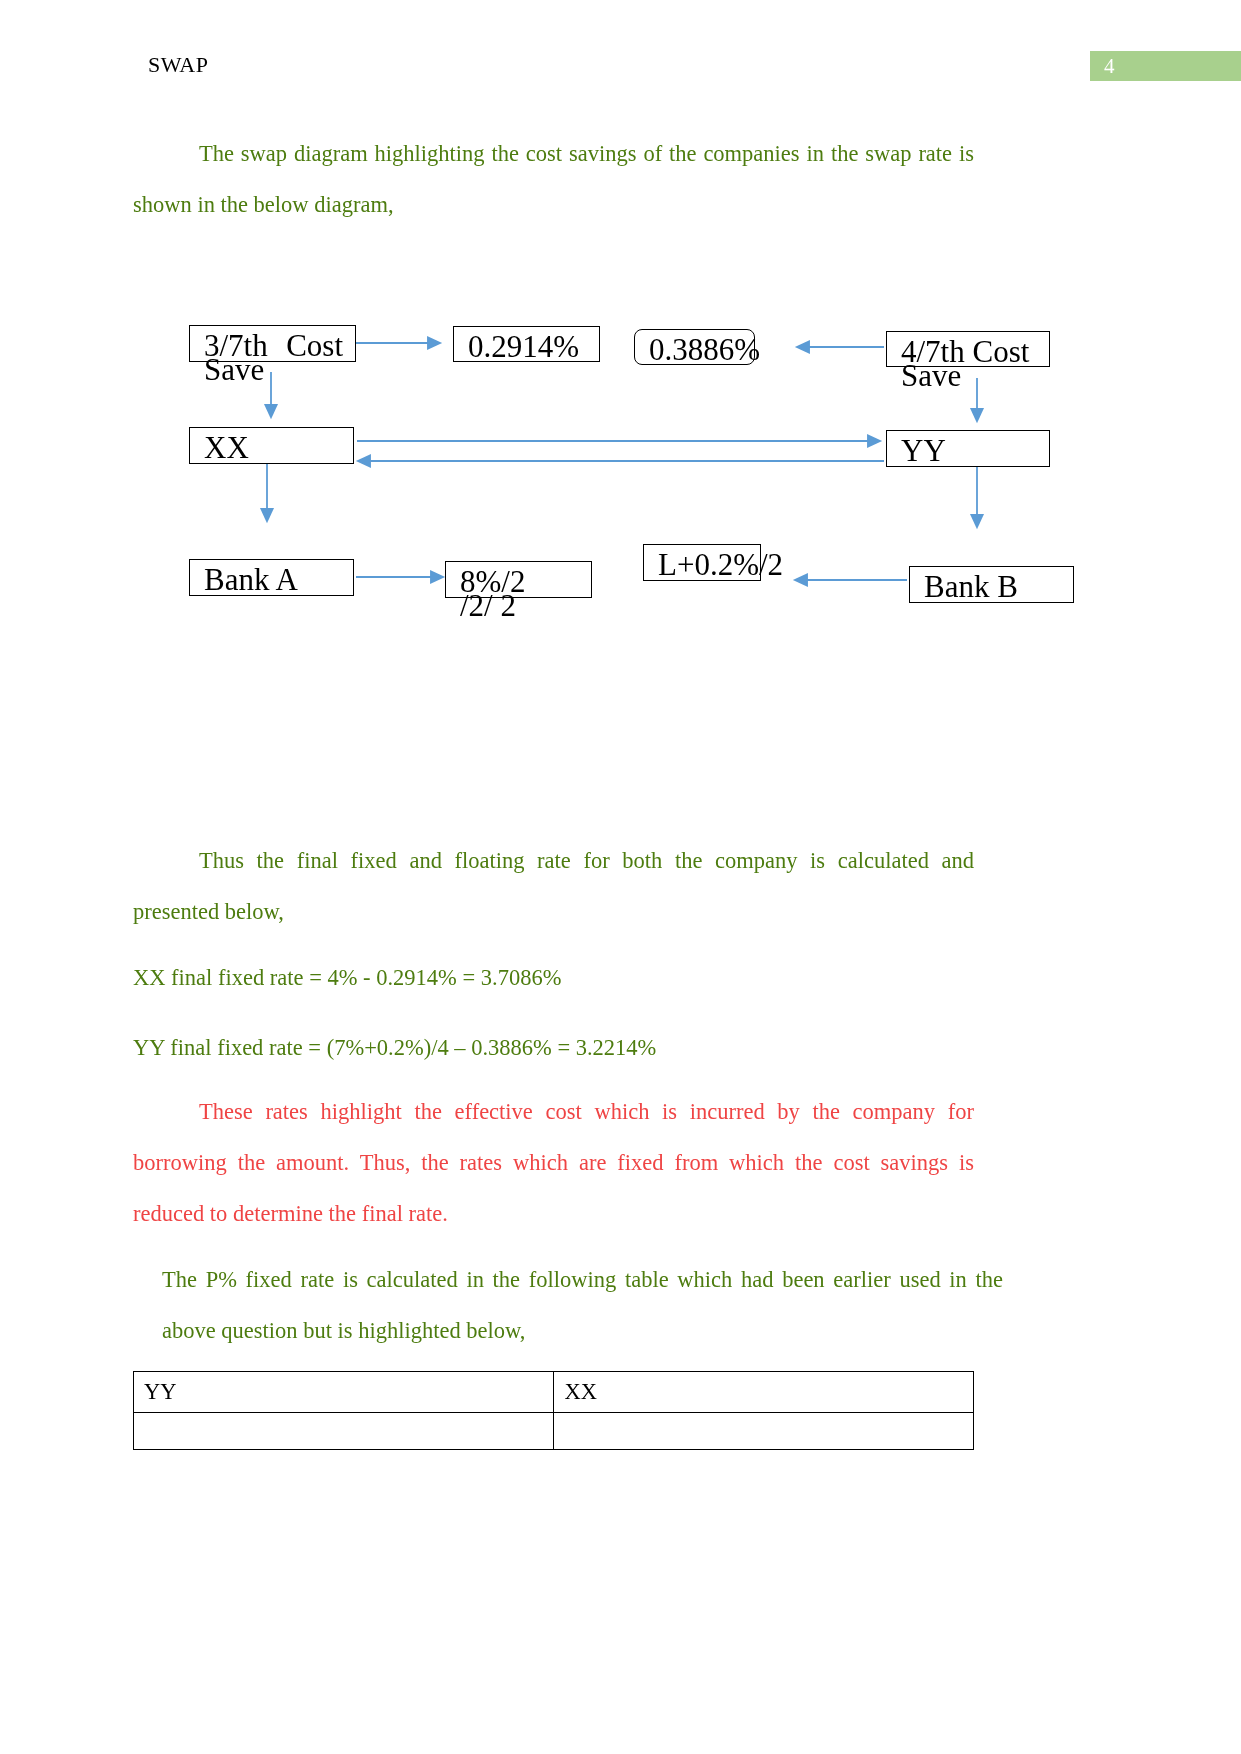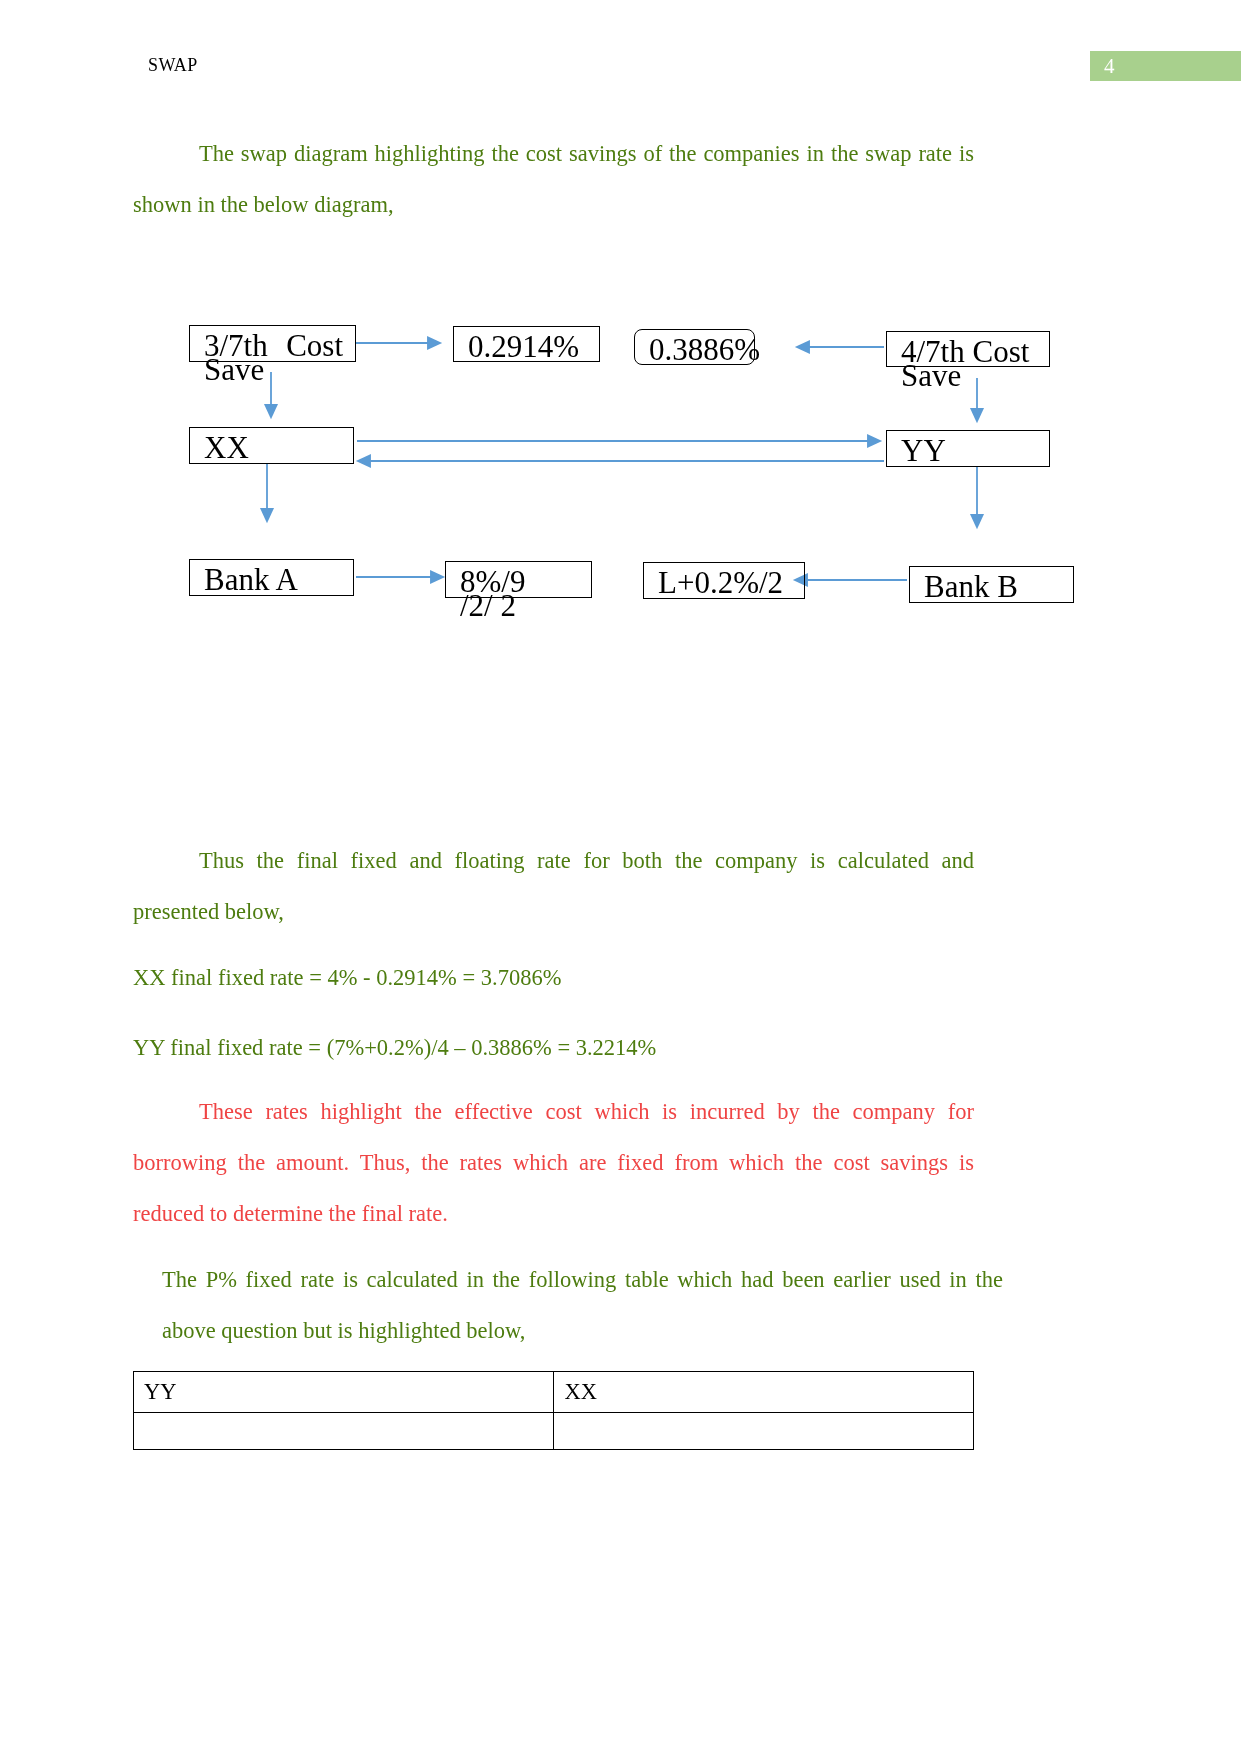--- a/index.html
+++ b/index.html
@@ -21,21 +21,21 @@
     position: absolute;
     top: 0;
     left: 0;
     width: 1241px;
     height: 100px;
   }
   .header-title {
     position: absolute;
     left: 148px;
     top: 50px;
-    font-size: 18px;
+    font-size: 22px;
     line-height: 30px;
     letter-spacing: 0.4px;
     white-space: nowrap;
   }
   .page-number-badge {
     position: absolute;
     left: 1090px;
     top: 51px;
     width: 151px;
     height: 30px;
@@ -198,25 +198,25 @@
 
   <div class="dbox" style="left:886px; top:430px; width:164px; height:37px;">
     <span class="txt">YY</span>
   </div>
 
   <div class="dbox" style="left:189px; top:559px; width:165px; height:37px;">
     <span class="txt">Bank A</span>
   </div>
 
   <div class="dbox" style="left:445px; top:561px; width:147px; height:37px;">
-    <span class="txt">8%/9</span>
+    <span class="txt">8%/2</span>
     <span class="overflow">/2/ 2</span>
   </div>
 
-  <div class="dbox" style="left:643px; top:562px; width:162px; height:37px;">
+  <div class="dbox" style="left:643px; top:544px; width:118px; height:37px;">
     <span class="txt">L+0.2%/2</span>
   </div>
 
   <div class="dbox" style="left:909px; top:566px; width:165px; height:37px;">
     <span class="txt">Bank B</span>
   </div>
 </div>
 
 <div class="para" style="left:133px; top:835px; width:841px;">
   <span class="indent"></span><span>Thus the final fixed and floating rate for both the company is calculated and presented below,</span>

